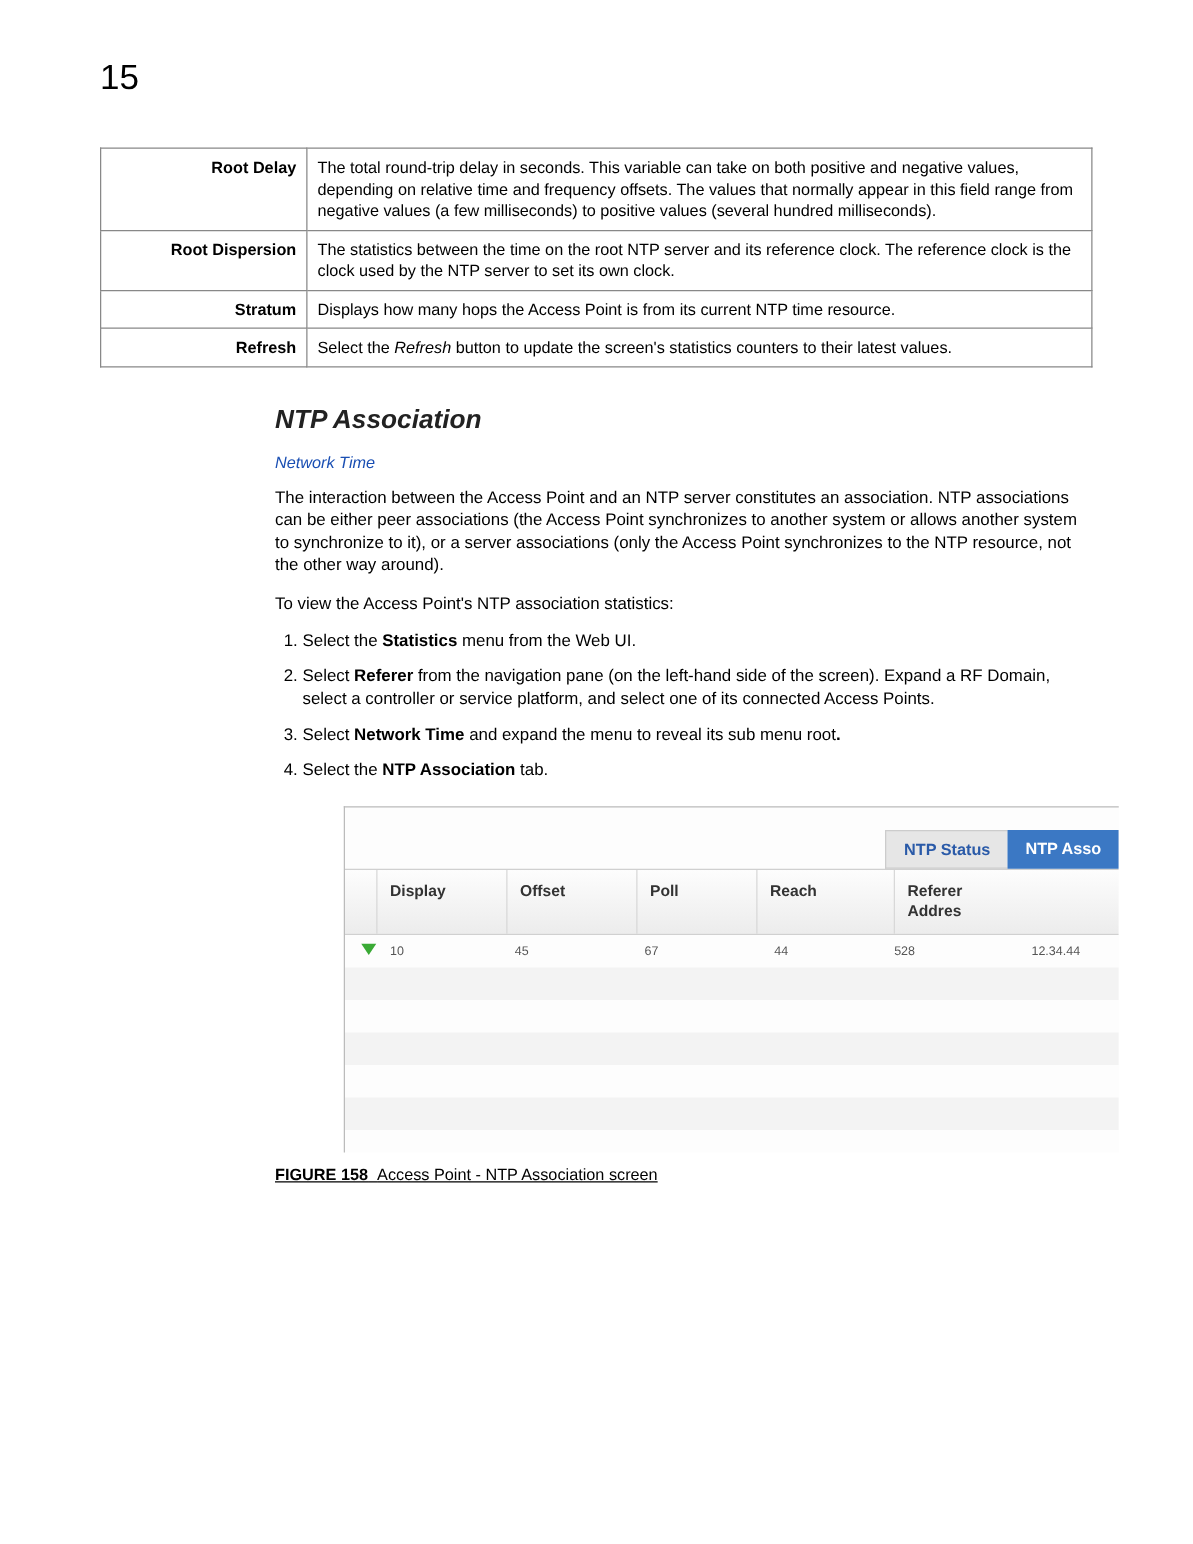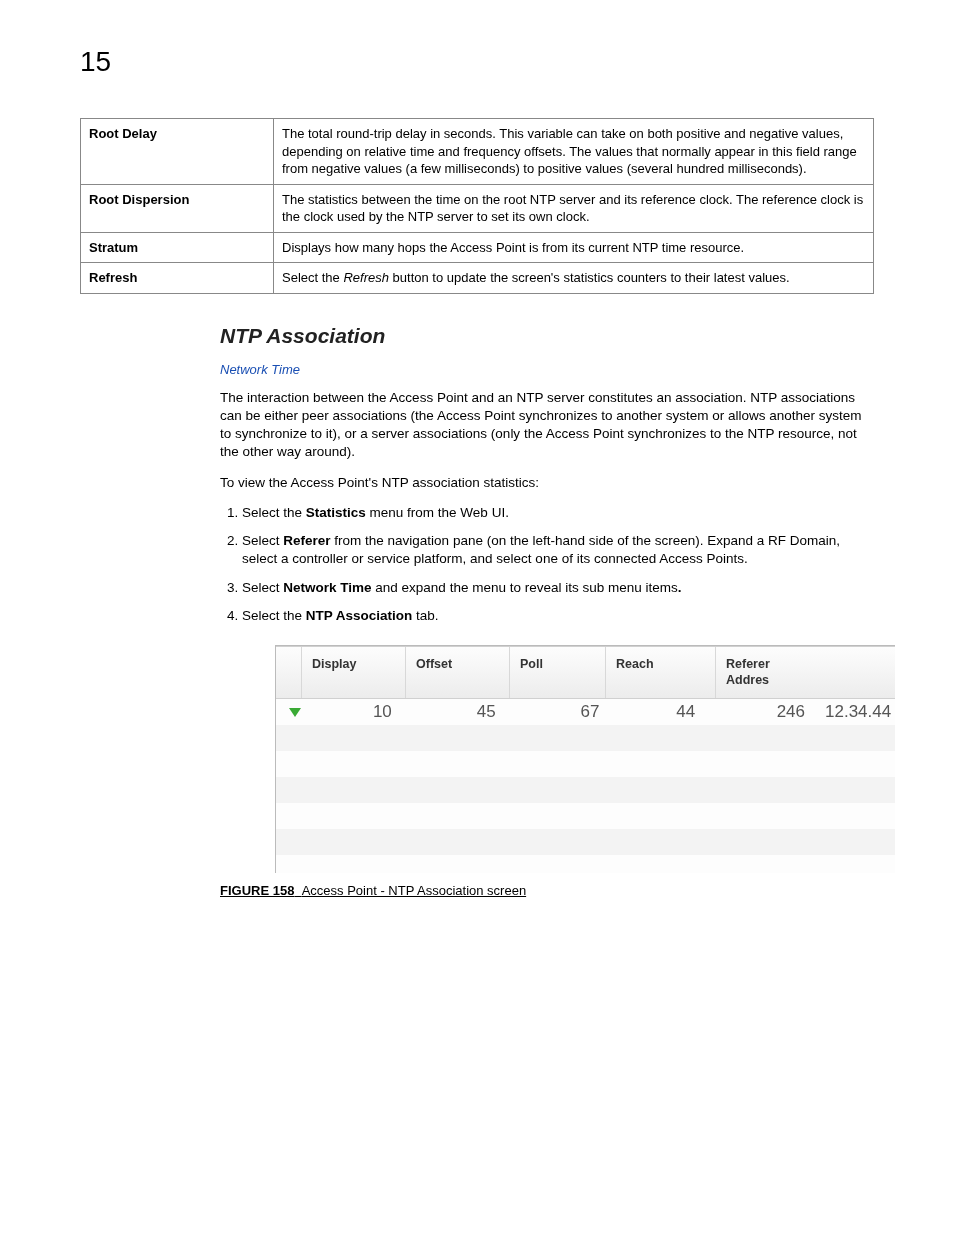--- a/index.html
+++ b/index.html
@@ -28,22 +28,23 @@
     margin-bottom: 30px;
   }
   .def-table td {
     border: 1px solid #888;
     padding: 6px 8px;
     vertical-align: top;
     font-size: 13px;
     line-height: 1.35;
   }
   .def-table td.term {
-    width: 193px;
-    font-weight: bold;
+    width: 165px;
+    font-weight: bold;
+    text-align: right;
   }
   .section-content {
     margin-left: 140px;
   }
   .heading-assoc {
     font-style: italic;
     font-weight: bold;
     font-size: 21px;
     margin-bottom: 14px;
     font-family: Arial, sans-serif;
@@ -146,23 +147,22 @@
   .col-f { width: 80px; border-right: none; }
   .ss-data-row {
     display: flex;
     border-bottom: 0;
     height: 26px;
     align-items: center;
   }
   .ss-data-row.alt { background: #f3f3f3; }
   .ss-data-cell {
     padding: 4px 10px;
-    font-size: 17px;
+    font-size: 10px;
     color: #555;
-    text-align: right;
   }
   .arrow-down {
     width: 0; height: 0;
     border-left: 6px solid transparent;
     border-right: 6px solid transparent;
     border-top: 9px solid #3aaa35;
     display: inline-block;
     margin-left: 3px;
   }
   .figure-caption {
@@ -202,42 +202,46 @@
 
   <div class="section-content">
     <div class="heading-assoc">NTP Association</div>
     <div class="breadcrumb">Network Time</div>
     <p class="para">The interaction between the Access Point and an NTP server constitutes an association. NTP associations can be either peer associations (the Access Point synchronizes to another system or allows another system to synchronize to it), or a server associations (only the Access Point synchronizes to the NTP resource, not the other way around).</p>
     <p class="para">To view the Access Point's NTP association statistics:</p>
 
     <ol class="steps">
       <li><span>Select the </span><span class="bold">Statistics</span><span> menu from the Web UI.</span></li>
       <li><span>Select </span><span class="bold">Referer</span><span> from the navigation pane (on the left-hand side of the screen). Expand a RF Domain, select a controller or service platform, and select one of its connected Access Points.</span></li>
-      <li><span>Select </span><span class="bold">Network Time</span><span> and expand the menu to reveal its sub menu items</span><span class="bold step-trail">.</span></li>
+      <li><span>Select </span><span class="bold">Network Time</span><span> and expand the menu to reveal its sub menu root</span><span class="bold step-trail">.</span></li>
       <li><span>Select the </span><span class="bold">NTP Association</span><span> tab.</span></li>
     </ol>
 
     <div class="screenshot-wrap">
       <div class="ss-frame">
+        <div class="ss-tabs">
+          <div class="ss-tab inactive">NTP Status</div>
+          <div class="ss-tab active">NTP Asso</div>
+        </div>
         <div class="ss-grid">
           <div class="ss-header-row">
             <div class="ss-header-cell col-icon"></div>
             <div class="ss-header-cell col-b">Display</div>
             <div class="ss-header-cell col-c">Offset</div>
             <div class="ss-header-cell col-d">Poll</div>
             <div class="ss-header-cell col-e">Reach</div>
             <div class="ss-header-cell col-f">Referer Addres</div>
           </div>
           <div class="ss-data-row">
             <div class="ss-data-cell col-icon"><span class="arrow-down"></span></div>
             <div class="ss-data-cell col-a">10</div>
             <div class="ss-data-cell col-b">45</div>
             <div class="ss-data-cell col-c">67</div>
             <div class="ss-data-cell col-d">44</div>
-            <div class="ss-data-cell col-e">246</div>
+            <div class="ss-data-cell col-e">528</div>
             <div class="ss-data-cell col-f">12.34.44</div>
           </div>
           <div class="ss-data-row alt"></div>
           <div class="ss-data-row"></div>
           <div class="ss-data-row alt"></div>
           <div class="ss-data-row"></div>
           <div class="ss-data-row alt"></div>
           <div class="ss-data-row" style="height:18px"></div>
         </div>
       </div>

